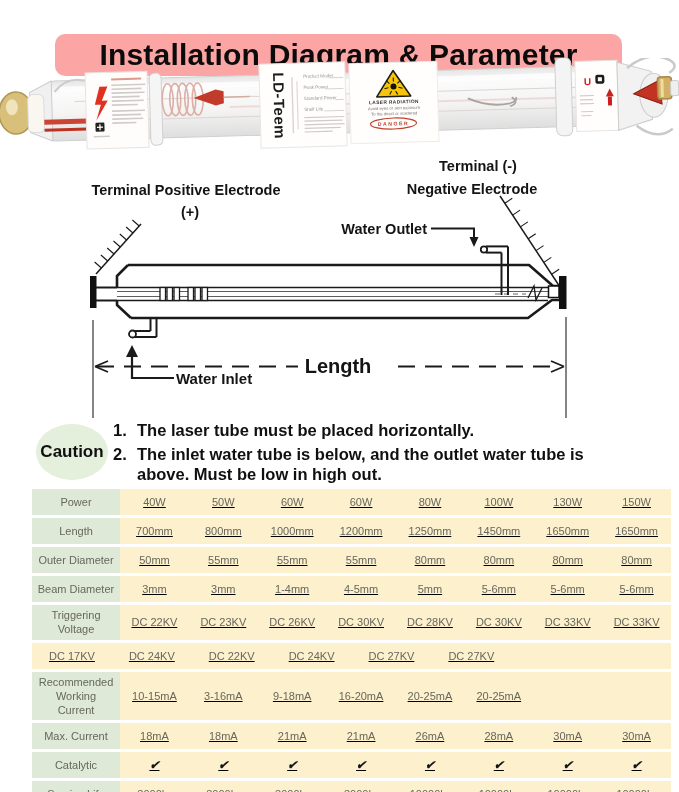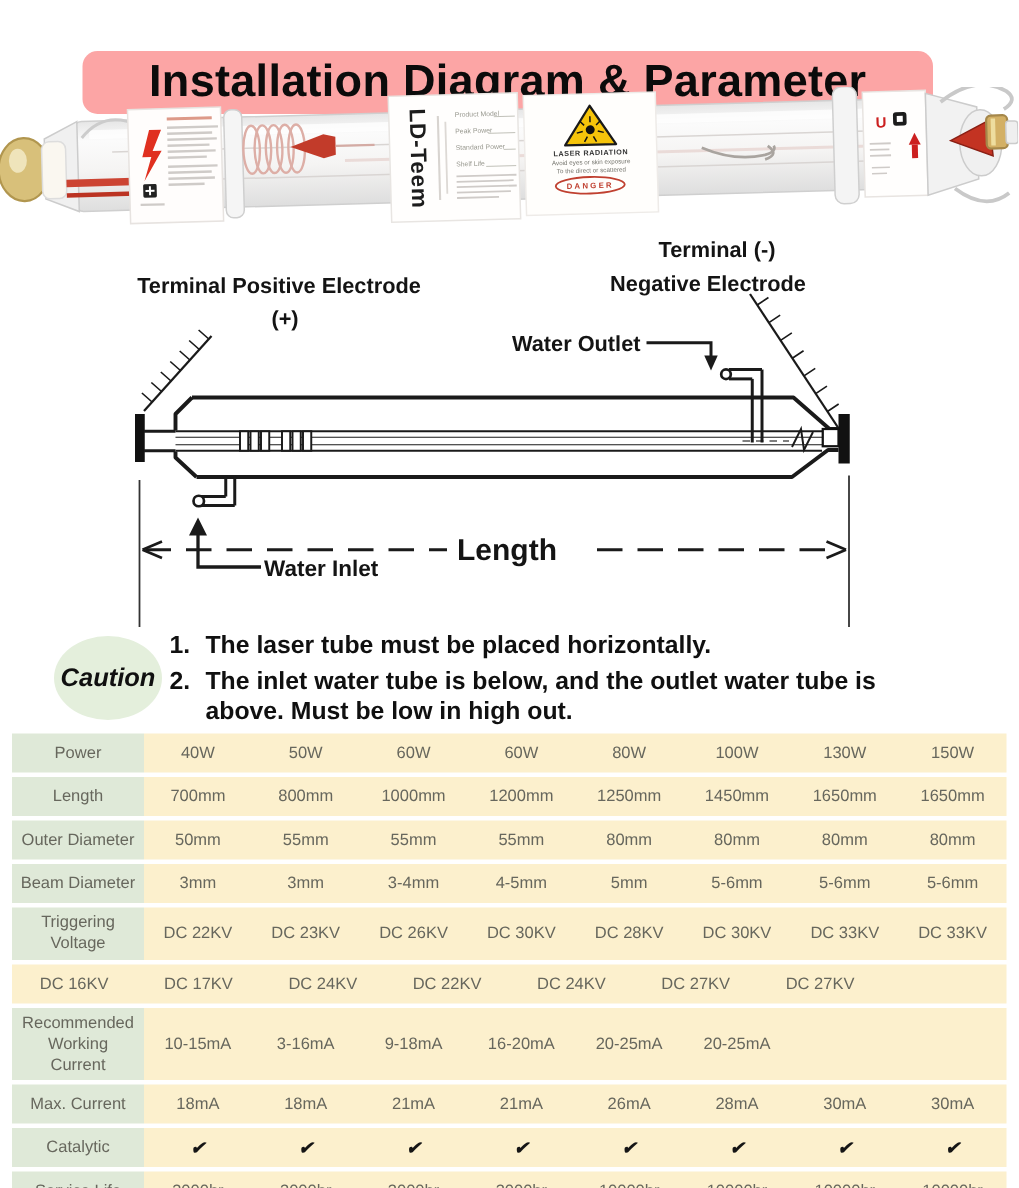--- a/index.html
+++ b/index.html
@@ -9,32 +9,32 @@
   .title-banner{position:absolute;left:55px;top:2px;width:567px;height:42px;background:#fca5a5;
         border-radius:10px;display:flex;align-items:center;justify-content:center;margin-top:32px;}
   .title-banner span{font-size:30px;font-weight:bold;color:#0b0b0b;letter-spacing:.2px;}
   
   .photo-svg{position:absolute;left:0;top:58px;}
   .diagram-svg{position:absolute;left:0;top:150px;}
   .dg-label{font-family:"Liberation Sans",sans-serif;font-weight:bold;fill:#141414;}
   
   .caution-badge{position:absolute;left:36px;top:424px;width:72px;height:56px;border-radius:50%;
         background:#e4efdc;display:flex;align-items:center;justify-content:center;
-        font-size:17px;font-weight:bold;color:#101010;font-style:italic;}
+        font-size:17px;font-weight:bold;color:#101010;}
   .caution-list{position:absolute;left:113px;top:420px;width:540px;}
   .cau-item{display:flex;font-weight:bold;font-size:16.5px;color:#101010;line-height:1.25;margin-bottom:3px;}
   .cau-num{width:24px;flex:none;}
   .cau-text{max-width:462px;}
   
   .ptable{position:absolute;left:8px;top:489px;width:663px;}
-  .trow{display:flex;margin-bottom:3px;}
+  .trow{display:flex;margin-bottom:3px;margin-left:24px;}
   .tlabel{width:88px;flex:none;background:#dfe9d8;color:#67675d;font-size:11px;line-height:1.3;
         display:flex;align-items:center;justify-content:center;text-align:center;
         padding:3px 5px;box-sizing:border-box;min-height:26px;}
-  .tvals{flex:1;display:grid;grid-template-columns:repeat(8,1fr);background:#fcf0cd;}
+  .tvals{flex:1;display:grid;grid-template-columns:repeat(8,1fr);background:#fcf0cd;text-decoration:underline;}
   .tcell{display:flex;align-items:center;justify-content:center;font-size:11px;color:#67675d;min-height:26px;}
   .tcell.check{font-size:12px;font-weight:bold;font-style:italic;color:#151515;}
 </style>
 </head>
 <body>
 
 <div class="page">
 
   <div class="title-banner">
     <span>Installation Diagram &amp; Parameter</span>
@@ -304,21 +304,21 @@
           <div class="tcell">80mm</div>
           <div class="tcell">80mm</div>
           <div class="tcell">80mm</div>
         </div>
       </div>
       <div class="trow">
         <div class="tlabel">Beam Diameter</div>
         <div class="tvals">
           <div class="tcell">3mm</div>
           <div class="tcell">3mm</div>
-          <div class="tcell">3-4mm</div>
+          <div class="tcell">1-4mm</div>
           <div class="tcell">4-5mm</div>
           <div class="tcell">5mm</div>
           <div class="tcell">5-6mm</div>
           <div class="tcell">5-6mm</div>
           <div class="tcell">5-6mm</div>
         </div>
       </div>
       <div class="trow">
         <div class="tlabel">Triggering Voltage</div>
         <div class="tvals">
@@ -327,21 +327,20 @@
           <div class="tcell">DC 26KV</div>
           <div class="tcell">DC 30KV</div>
           <div class="tcell">DC 28KV</div>
           <div class="tcell">DC 30KV</div>
           <div class="tcell">DC 33KV</div>
           <div class="tcell">DC 33KV</div>
         </div>
       </div>
       <div class="trow">
         <div class="tvals">
-          <div class="tcell">DC 16KV</div>
           <div class="tcell">DC 17KV</div>
           <div class="tcell">DC 24KV</div>
           <div class="tcell">DC 22KV</div>
           <div class="tcell">DC 24KV</div>
           <div class="tcell">DC 27KV</div>
           <div class="tcell">DC 27KV</div>
         </div>
       </div>
       <div class="trow">
         <div class="tlabel">Recommended Working Current</div>

